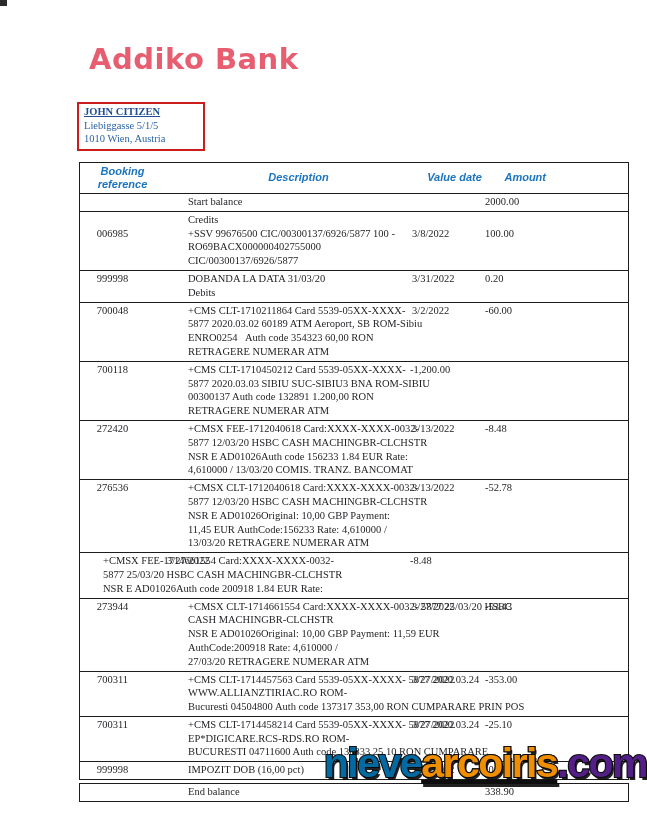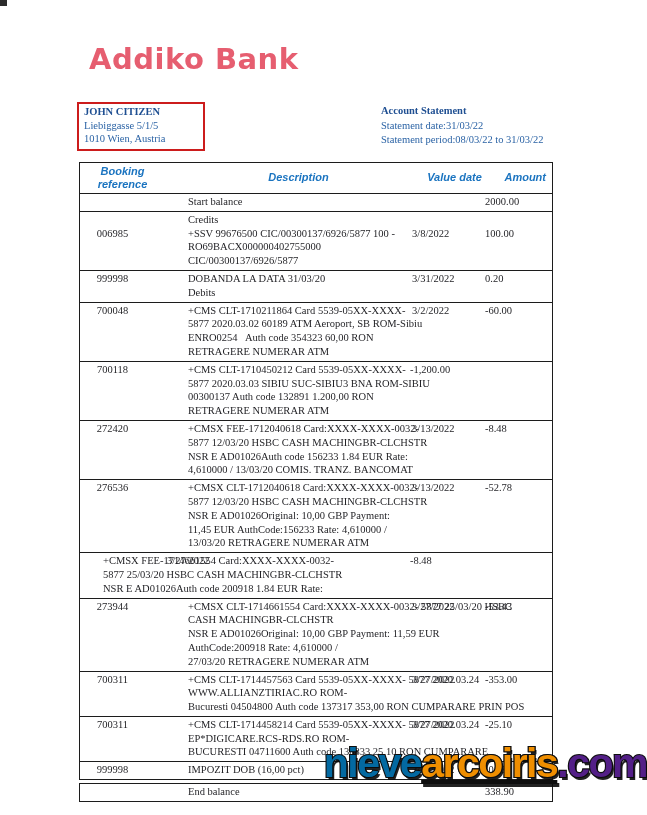--- a/index.html
+++ b/index.html
@@ -11,33 +11,33 @@
   .corner-mark { position:absolute; left:0; top:0; width:7px; height:6px; background:#2b2b2b; }
 
   
   .logo { position:absolute; left:89px; top:42px; font-family:"DejaVu Sans", sans-serif;
           font-weight:bold; font-size:29px; letter-spacing:0.5px; color:#e65e70; }
 
   
   .address-box { position:absolute; left:77px; top:102px; width:128px;
                  border:2px solid #cc1c1c; padding:1px 5px 3px 5px;
                  color:#2b63a5; font-size:10.5px; line-height:13.5px; }
-  .address-box .name { font-weight:bold; color:#1f4f92; }
+  .address-box .name { font-weight:bold; color:#1f4f92;text-decoration:underline; }
 
   
   .stmt-info { position:absolute; left:381px; top:104px; color:#2b63a5;
                font-size:10.5px; line-height:14.5px; }
   .stmt-info .title { font-weight:bold; color:#1f4f92; }
   .stmt-row { display:flex; }
   .stmt-row .lbl { min-width:62px; }
 
   
   .stmt-table { position:absolute; left:79px; top:163px; width:474px; color:#1f1f23;
                 font-size:10.5px; line-height:13.8px; }
-  .row-block { width:474px; border:1px solid #1c1c1c; margin-top:-1px; padding:1px 0 2px 0; }
+  .row-block { width:550px; border:1px solid #1c1c1c; margin-top:-1px; padding:1px 0 2px 0; }
   .row-block.gap-top { margin-top:3px; }
   .header-block { padding:2px 0 3px 0; }
   .hdr-grid, .txn-grid { display:grid; grid-template-columns:85px 245px 75px 67px; }
   .th { font-family:"Liberation Sans", sans-serif; font-style:italic; font-weight:bold;
         font-size:11px; line-height:12.5px; color:#1b74c0; }
   .th.booking { text-align:center; padding:0 14px; }
   .th.desc { padding-left:22px; align-self:center;text-align:center; }
   .th.date { text-align:center; align-self:center; padding-left:14px; }
   .th.amount { text-align:right; padding-right:6px; align-self:center; }
   .cell.booking { text-align:center; padding-right:20px; }
@@ -65,31 +65,20 @@
   <div class="corner-mark"></div>
 
   <div class="logo">Addiko Bank</div>
 
   <div class="address-box">
     <div class="name">JOHN CITIZEN</div>
     <div>Liebiggasse 5/1/5</div>
     <div>1010 Wien, Austria</div>
   </div>
 
-  <div class="stmt-info">
-    <div class="title">Account Statement</div>
-    <div class="stmt-row">
-      <span class="lbl">Statement date:</span>
-      <span>31/03/22</span>
-    </div>
-    <div class="stmt-row">
-      <span class="lbl">Statement period:</span>
-      <span>08/03/22 to 31/03/22</span>
-    </div>
-  </div>
 
   <div class="stmt-table">
     <div class="row-block header-block">
       <div class="hdr-grid">
         <div class="th booking">Booking reference</div>
         <div class="th desc">Description</div>
         <div class="th date">Value date</div>
         <div class="th amount">Amount</div>
       </div>
     </div>

